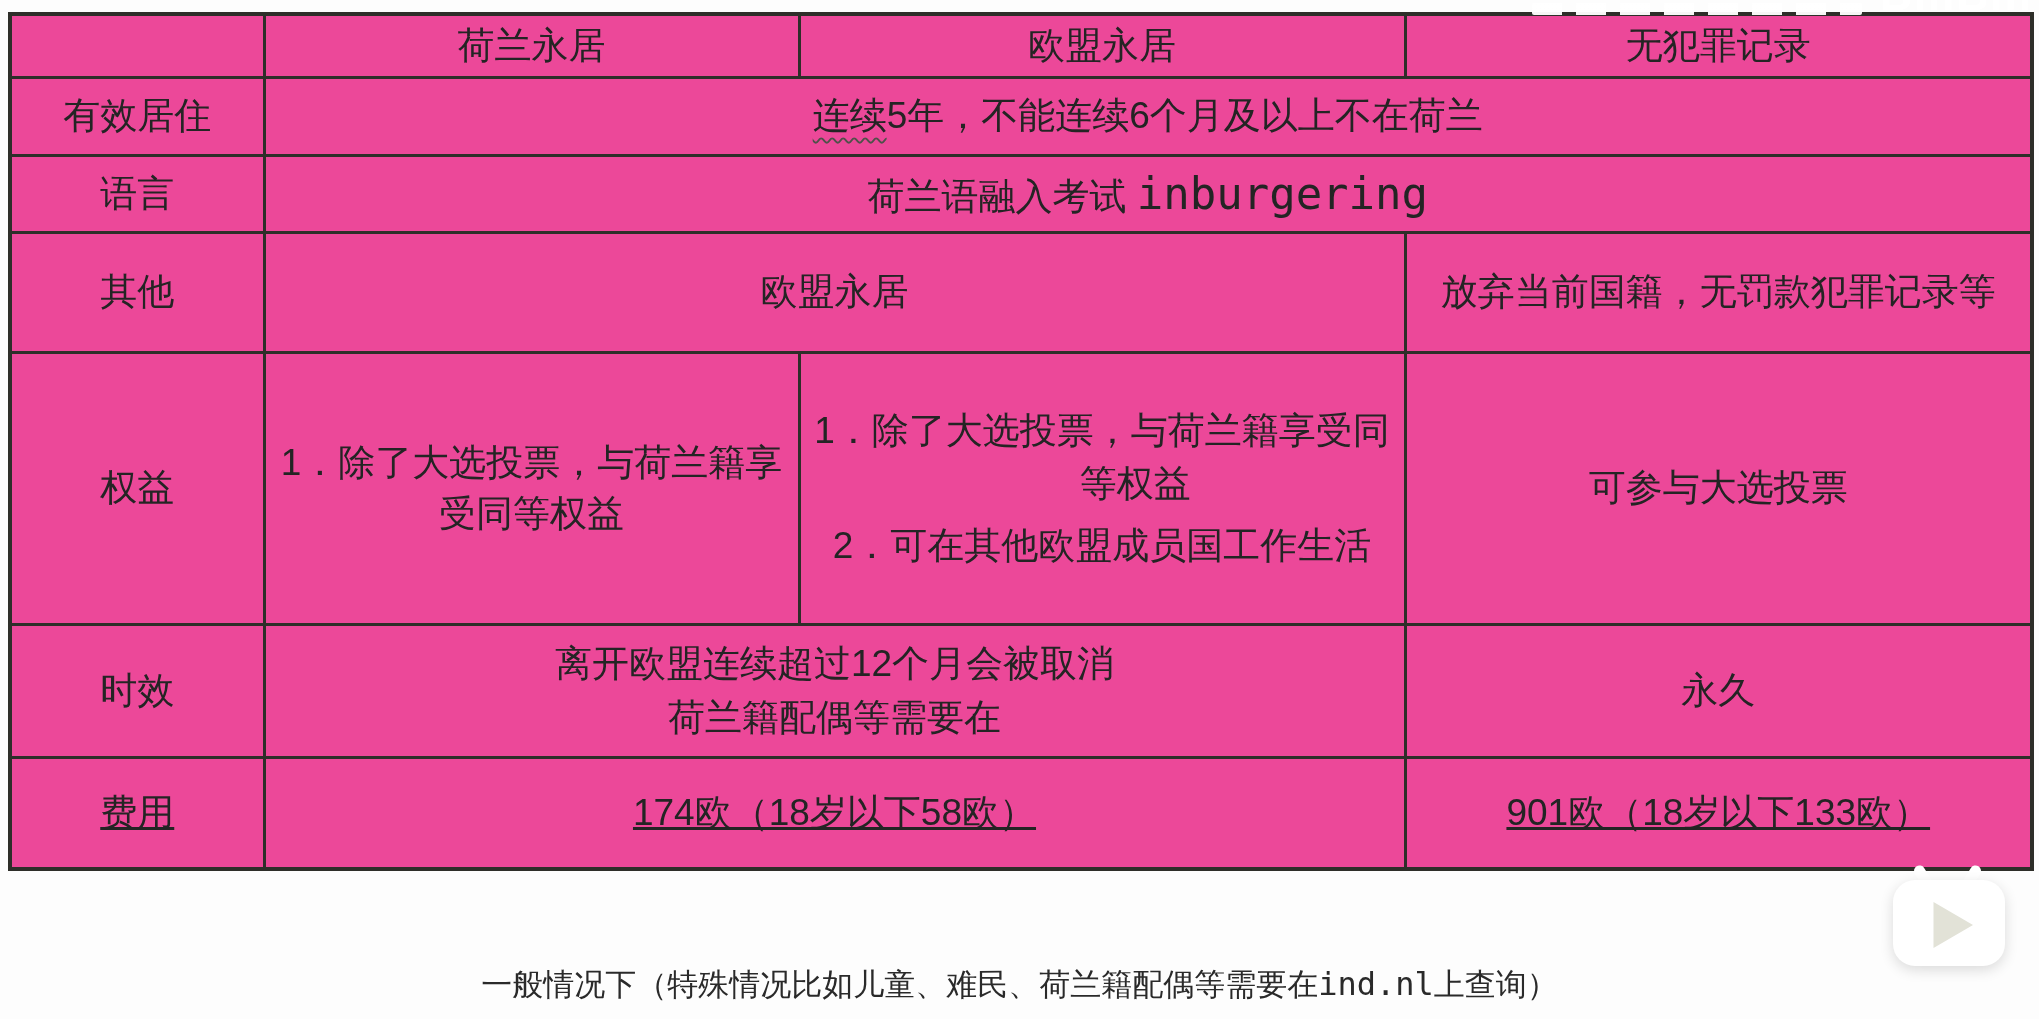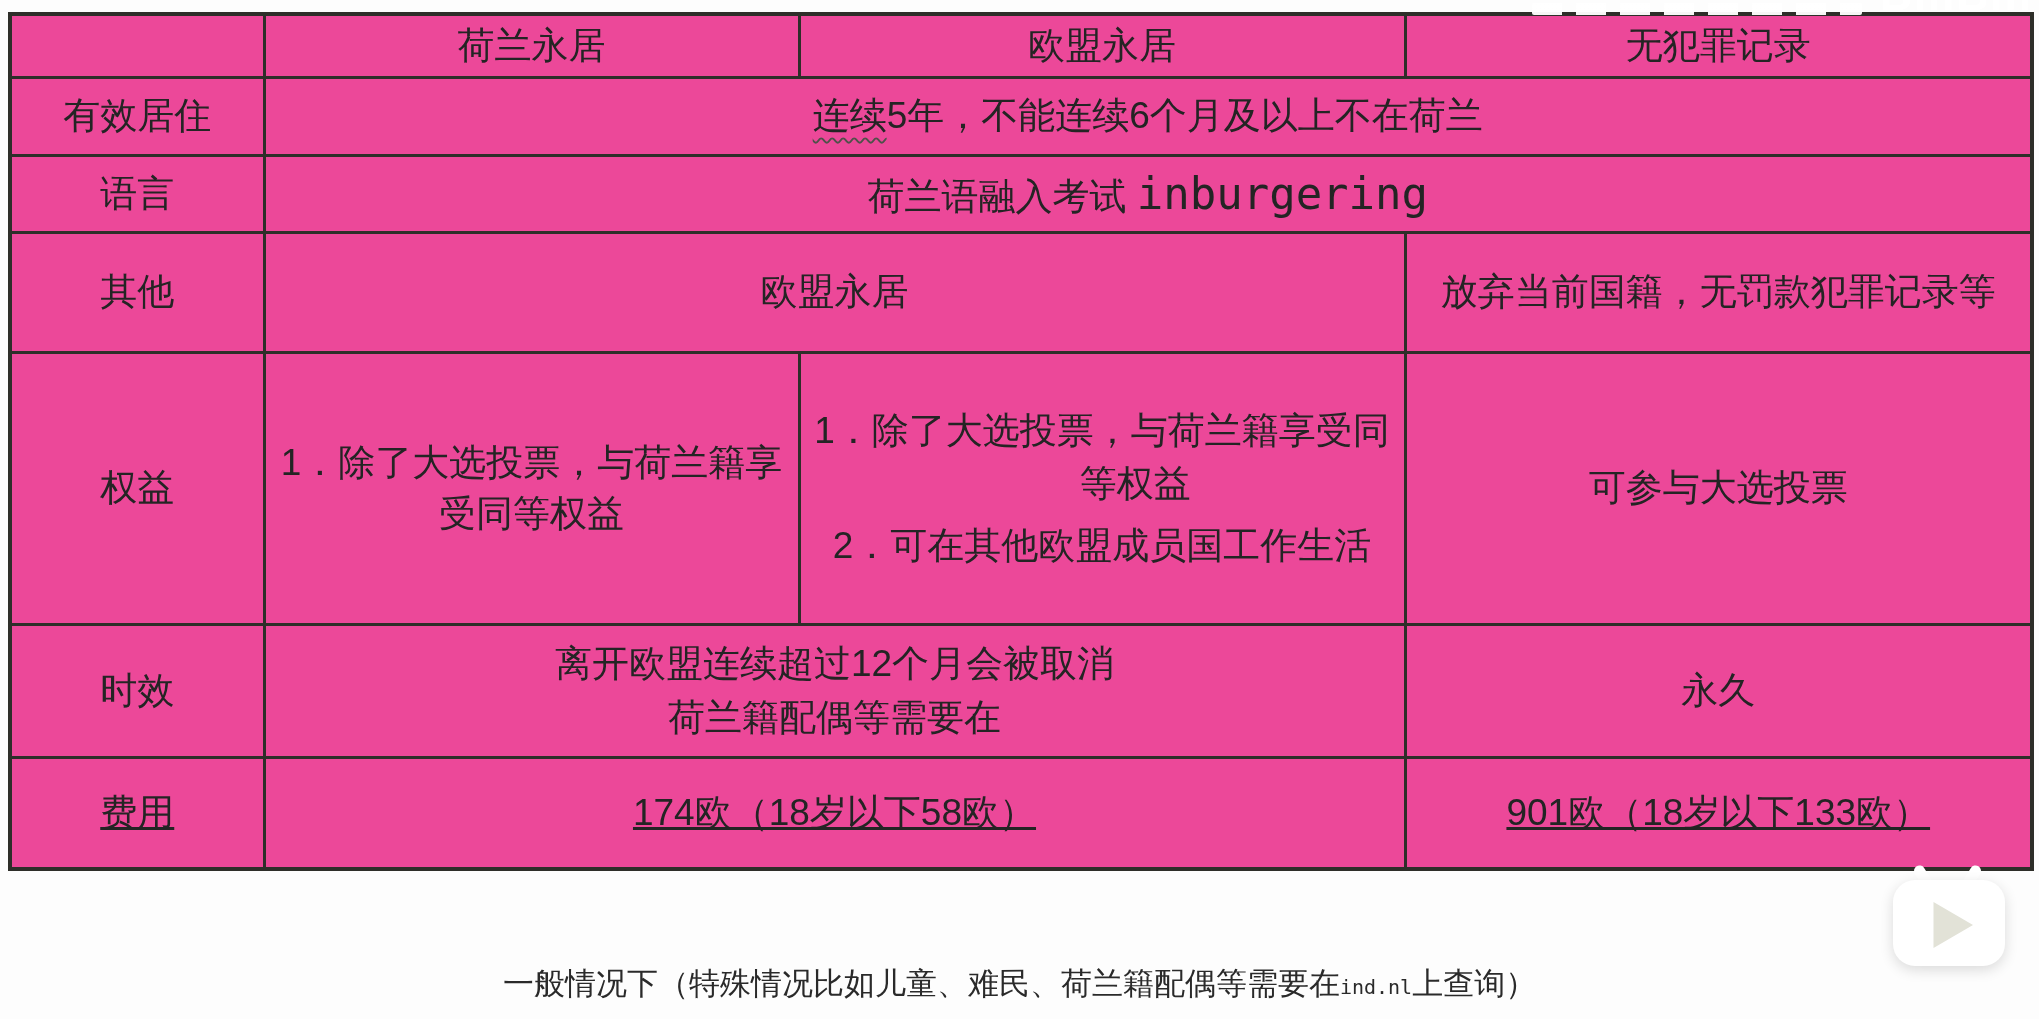--- a/index.html
+++ b/index.html
@@ -69,21 +69,21 @@
   }
   .two-line div{margin:3px 0;}
   .note{
     position:absolute;
     left:0;top:964px;width:2039px;
     text-align:center;
     font-size:31px;
     line-height:40px;
     color:#2a2a2a;
   }
-  .note .mono{font-size:20px;}
+  .note .mono{font-size:32px;}
   
   .watermark{
     position:absolute;top:0;right:6px;
     height:17px;
     overflow:hidden;
     display:flex;
     align-items:flex-start;
     gap:18px;
     pointer-events:none;
   }

